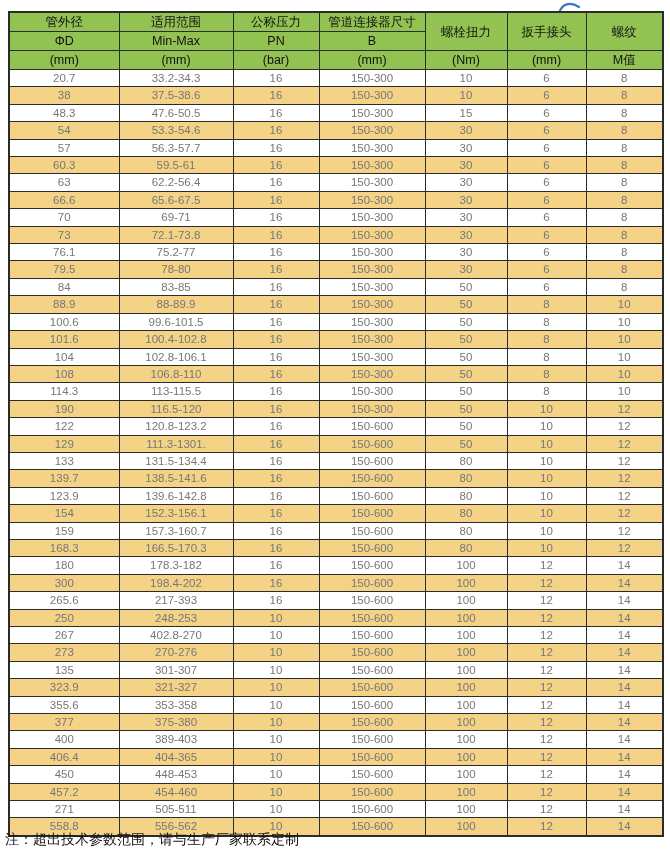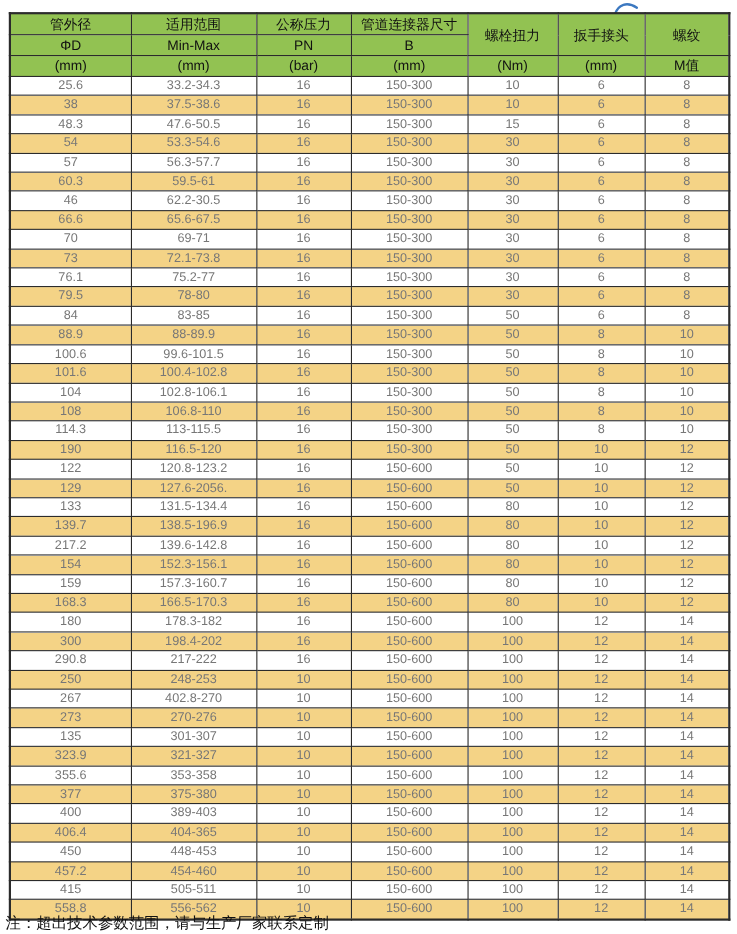--- a/index.html
+++ b/index.html
@@ -96,21 +96,21 @@
       <th>(mm)</th>
       <th>(bar)</th>
       <th>(mm)</th>
       <th>(Nm)</th>
       <th>(mm)</th>
       <th>M值</th>
     </tr>
   </thead>
   <tbody>
       <tr>
-        <td>25.6</td>
+        <td>20.7</td>
         <td>33.2-34.3</td>
         <td>16</td>
         <td>150-300</td>
         <td>10</td>
         <td>6</td>
         <td>8</td>
       </tr>
       <tr class="alt">
         <td>38</td>
         <td>37.5-38.6</td>
@@ -150,22 +150,22 @@
       <tr class="alt">
         <td>60.3</td>
         <td>59.5-61</td>
         <td>16</td>
         <td>150-300</td>
         <td>30</td>
         <td>6</td>
         <td>8</td>
       </tr>
       <tr>
-        <td>46</td>
-        <td>62.2-30.5</td>
+        <td>63</td>
+        <td>62.2-56.4</td>
         <td>16</td>
         <td>150-300</td>
         <td>30</td>
         <td>6</td>
         <td>8</td>
       </tr>
       <tr class="alt">
         <td>66.6</td>
         <td>65.6-67.5</td>
         <td>16</td>
@@ -286,47 +286,47 @@
         <td>122</td>
         <td>120.8-123.2</td>
         <td>16</td>
         <td>150-600</td>
         <td>50</td>
         <td>10</td>
         <td>12</td>
       </tr>
       <tr class="alt">
         <td>129</td>
-        <td>127.6-2056.</td>
+        <td>111.3-1301.</td>
         <td>16</td>
         <td>150-600</td>
         <td>50</td>
         <td>10</td>
         <td>12</td>
       </tr>
       <tr>
         <td>133</td>
         <td>131.5-134.4</td>
         <td>16</td>
         <td>150-600</td>
         <td>80</td>
         <td>10</td>
         <td>12</td>
       </tr>
       <tr class="alt">
         <td>139.7</td>
-        <td>138.5-196.9</td>
+        <td>138.5-141.6</td>
         <td>16</td>
         <td>150-600</td>
         <td>80</td>
         <td>10</td>
         <td>12</td>
       </tr>
       <tr>
-        <td>217.2</td>
+        <td>123.9</td>
         <td>139.6-142.8</td>
         <td>16</td>
         <td>150-600</td>
         <td>80</td>
         <td>10</td>
         <td>12</td>
       </tr>
       <tr class="alt">
         <td>154</td>
         <td>152.3-156.1</td>
@@ -366,22 +366,22 @@
       <tr class="alt">
         <td>300</td>
         <td>198.4-202</td>
         <td>16</td>
         <td>150-600</td>
         <td>100</td>
         <td>12</td>
         <td>14</td>
       </tr>
       <tr>
-        <td>290.8</td>
-        <td>217-222</td>
+        <td>265.6</td>
+        <td>217-393</td>
         <td>16</td>
         <td>150-600</td>
         <td>100</td>
         <td>12</td>
         <td>14</td>
       </tr>
       <tr class="alt">
         <td>250</td>
         <td>248-253</td>
         <td>10</td>
@@ -474,21 +474,21 @@
       <tr class="alt">
         <td>457.2</td>
         <td>454-460</td>
         <td>10</td>
         <td>150-600</td>
         <td>100</td>
         <td>12</td>
         <td>14</td>
       </tr>
       <tr>
-        <td>415</td>
+        <td>271</td>
         <td>505-511</td>
         <td>10</td>
         <td>150-600</td>
         <td>100</td>
         <td>12</td>
         <td>14</td>
       </tr>
       <tr class="alt">
         <td>558.8</td>
         <td>556-562</td>

